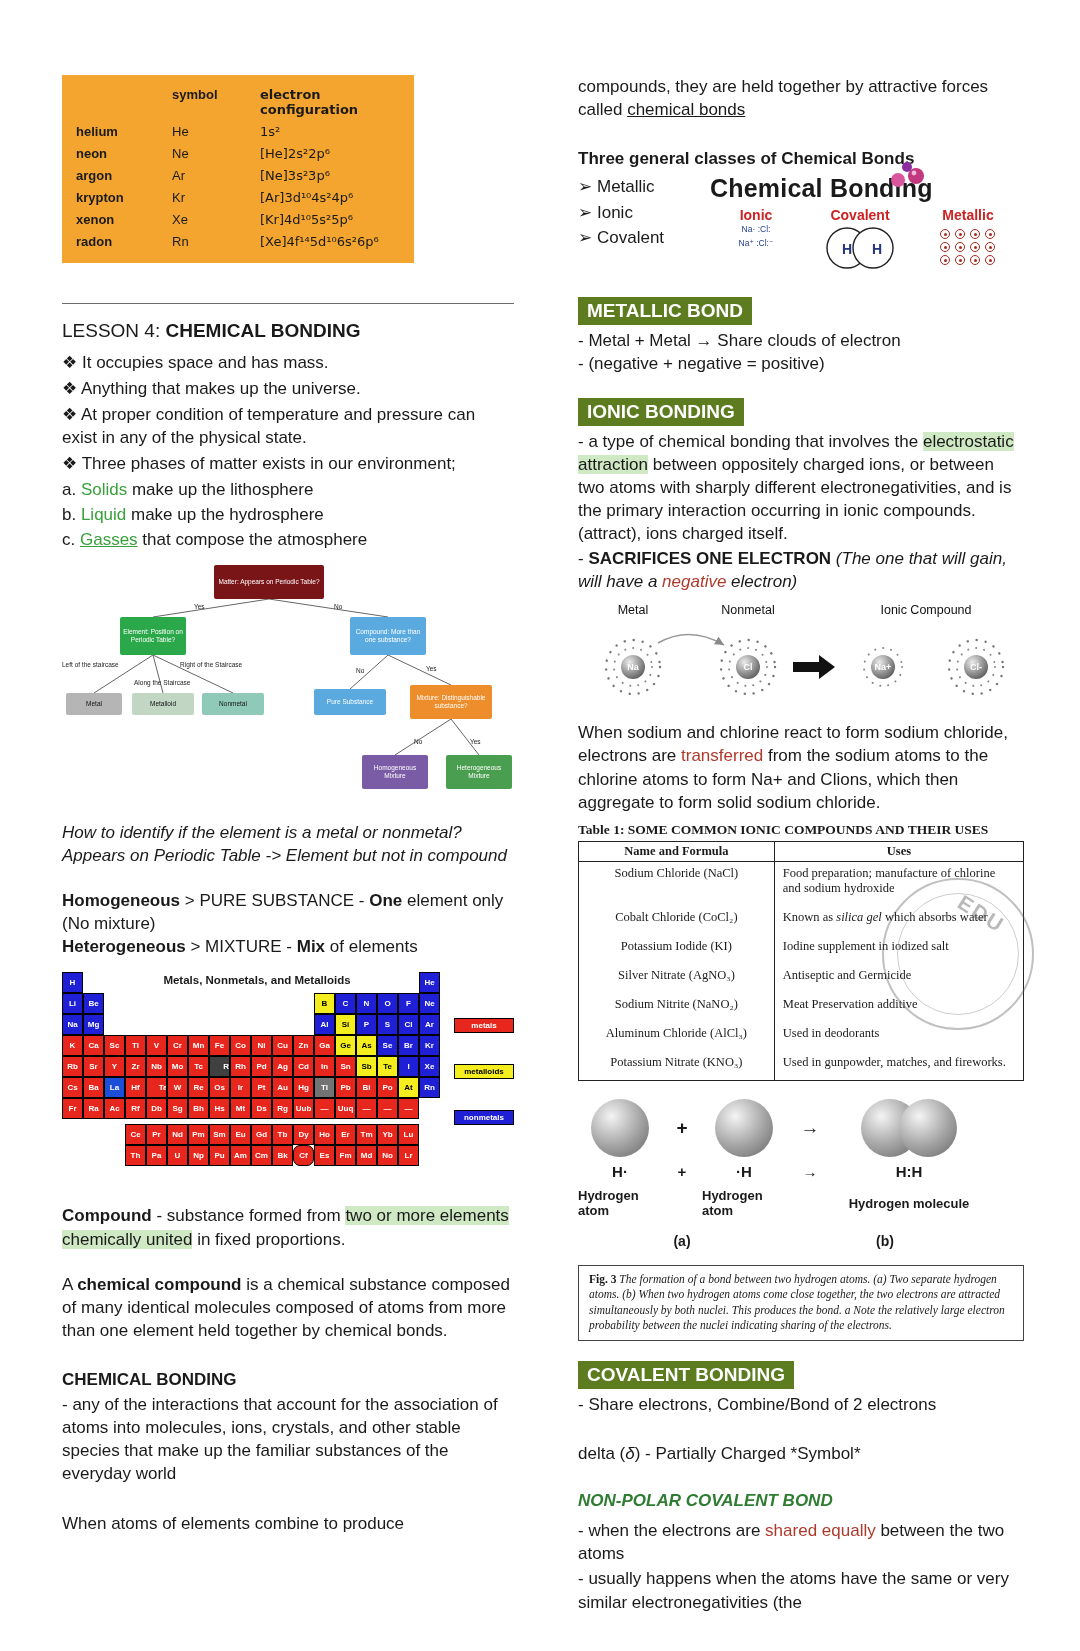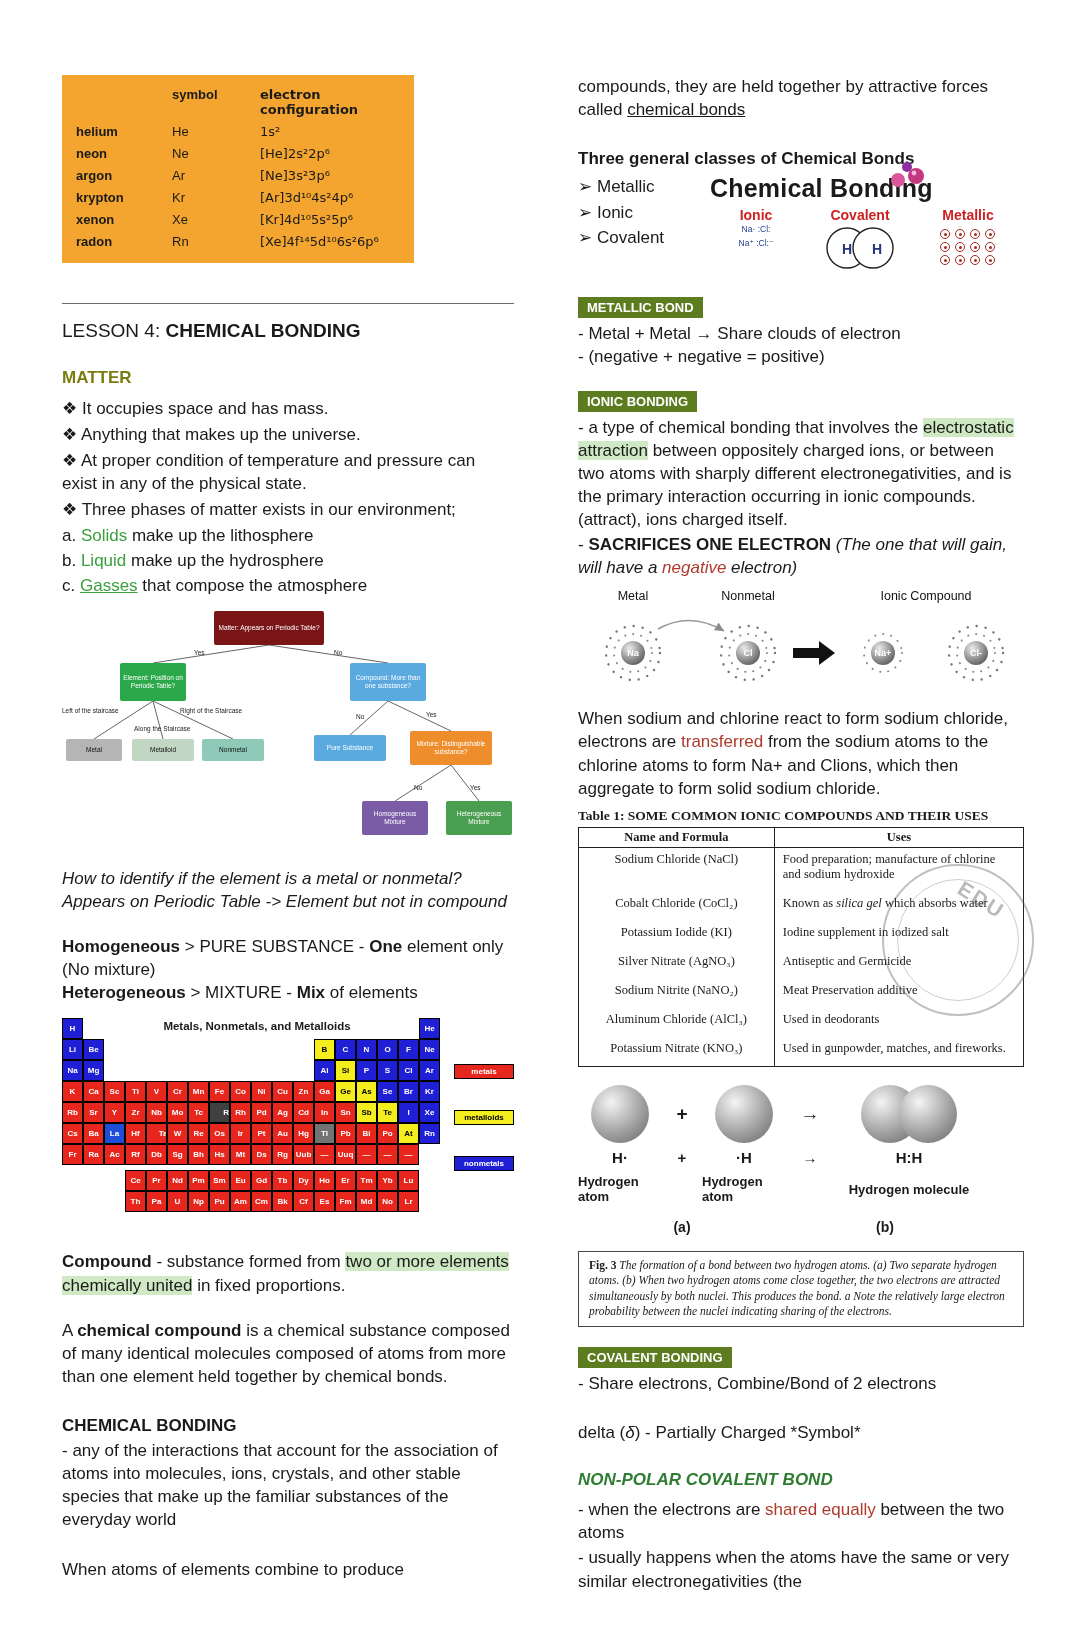--- a/index.html
+++ b/index.html
@@ -50,21 +50,21 @@
   .pt-cell { border:1px solid #000; display:flex; align-items:center; justify-content:center;
              font-size:8px; font-weight:bold; color:#fff; overflow:hidden; }
   .pt-legend { position:absolute; right:0; width:60px; height:15px; display:flex; align-items:center;
                justify-content:center; font-size:8px; font-weight:bold; border:1px solid #000; }
 
   .mt20 { margin-top:20px; } .mt22 { margin-top:22px; } .mt26 { margin-top:26px; }
   .mt8 { margin-top:8px; } .mt4 { margin-top:4px; } .mt2 { margin-top:2px; }
 
   
   .banner { display:inline-block; background:var(--c-banner_olive); color:#fff; font-weight:bold;
-            font-size:13px; padding:3px 9px; }
+            font-size:19px; padding:3px 9px; }
 
   
   .classes-row { display:flex; margin-top:4px; }
   .class-list { width:132px; }
   .class-list .p { line-height:1.5; }
   .cbgfx { position:relative; width:312px; }
   .cbgfx-title { font-size:25px; font-weight:bold; letter-spacing:.2px; position:relative; white-space:nowrap; }
   .cbgfx-mol { position:absolute; left:176px; top:-14px; }
   .cb-cols { display:flex; margin-top:4px; }
   .cb-col { text-align:center; }
@@ -160,21 +160,20 @@
           <span class="ng-cfg">[Xe]4f¹⁴5d¹⁰6s²6p⁶</span>
         </div>
     </div>
 
     <hr class="divider">
 
     <div class="lesson">
       <span>LESSON 4: </span><span class="b">CHEMICAL BONDING</span>
     </div>
 
-    <div class="h-matter">MATTER</div>
 
     <div class="bullets">
       <p class="p">❖ It occupies space and has mass.</p>
       <p class="p">❖ Anything that makes up the universe.</p>
       <p class="p">❖ At proper condition of temperature and pressure can exist in any of the physical state.</p>
       <p class="p">❖ Three phases of matter exists in our environment;</p>
     </div>
 
     <div class="phases">
       <p class="p"><span>a. </span><span class="grn">Solids</span><span> make up the lithosphere</span></p>
@@ -329,21 +328,21 @@
           <div class="pt-cell" style="background: rgb(231, 39, 29); grid-area: 9 / 16;">Yb</div>
           <div class="pt-cell" style="background: rgb(231, 39, 29); grid-area: 9 / 17;">Lu</div>
           <div class="pt-cell" style="background: rgb(231, 39, 29); grid-area: 10 / 4;">Th</div>
           <div class="pt-cell" style="background: rgb(231, 39, 29); grid-area: 10 / 5;">Pa</div>
           <div class="pt-cell" style="background: rgb(231, 39, 29); grid-area: 10 / 6;">U</div>
           <div class="pt-cell" style="background: rgb(231, 39, 29); grid-area: 10 / 7;">Np</div>
           <div class="pt-cell" style="background: rgb(231, 39, 29); grid-area: 10 / 8;">Pu</div>
           <div class="pt-cell" style="background: rgb(231, 39, 29); grid-area: 10 / 9;">Am</div>
           <div class="pt-cell" style="background: rgb(231, 39, 29); grid-area: 10 / 10;">Cm</div>
           <div class="pt-cell" style="background: rgb(231, 39, 29); grid-area: 10 / 11;">Bk</div>
-          <div class="pt-cell" style="background: rgb(231, 39, 29); grid-area: 10 / 12;">Cf</div>
+          <div class="pt-cell" style="background: rgb(231, 39, 29); grid-area: 10 / 12; border-radius: 7px;">Cf</div>
           <div class="pt-cell" style="background: rgb(231, 39, 29); grid-area: 10 / 13;">Es</div>
           <div class="pt-cell" style="background: rgb(231, 39, 29); grid-area: 10 / 14;">Fm</div>
           <div class="pt-cell" style="background: rgb(231, 39, 29); grid-area: 10 / 15;">Md</div>
           <div class="pt-cell" style="background: rgb(231, 39, 29); grid-area: 10 / 16;">No</div>
           <div class="pt-cell" style="background: rgb(231, 39, 29); grid-area: 10 / 17;">Lr</div>
         </div>
       <div class="pt-legend" style="top: 46px; background: rgb(231, 39, 29); color: rgb(255, 255, 255);">metals</div>
       <div class="pt-legend" style="top: 92px; background: rgb(245, 238, 31); color: rgb(0, 0, 0);">metalloids</div>
       <div class="pt-legend" style="top: 138px; background: rgb(31, 31, 214); color: rgb(255, 255, 255);">nonmetals</div>
     </div>

